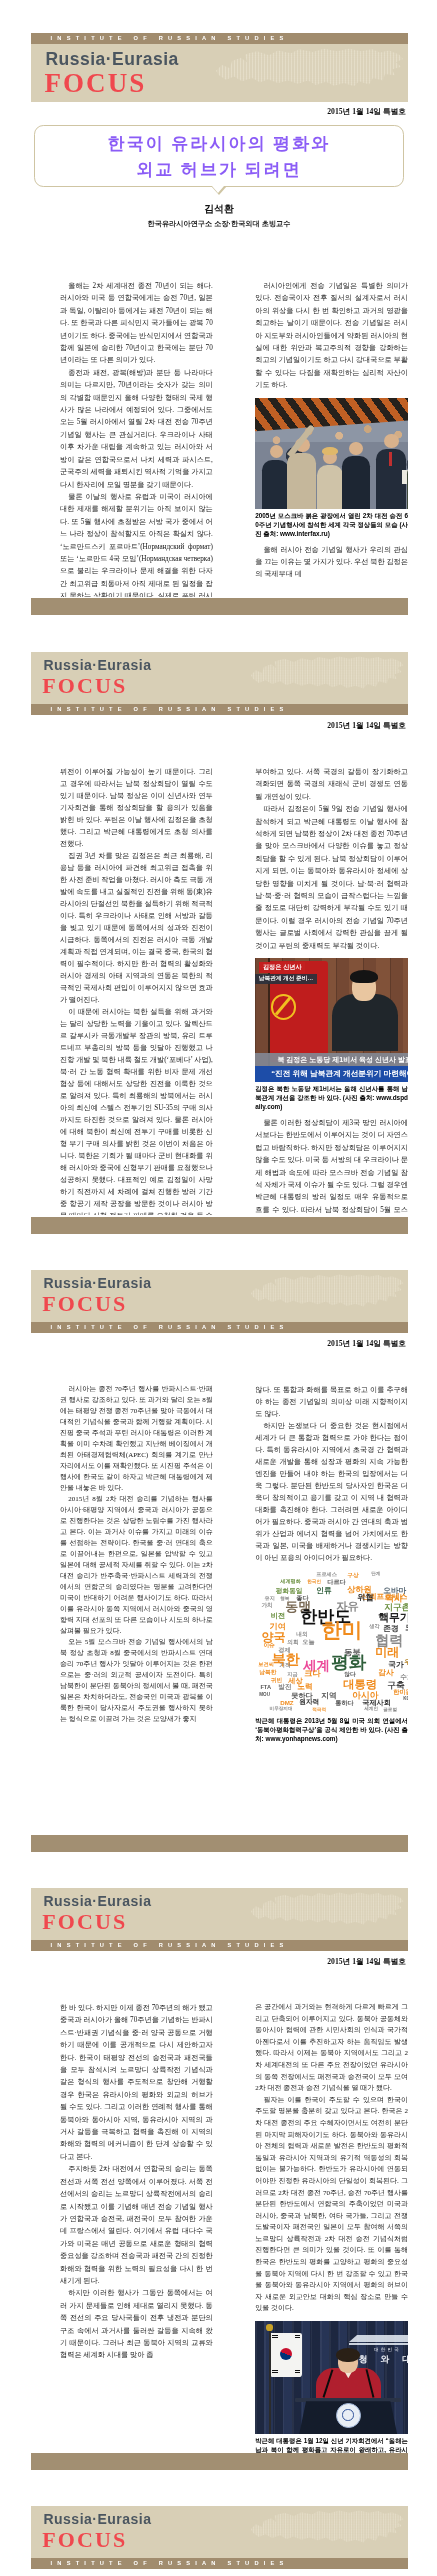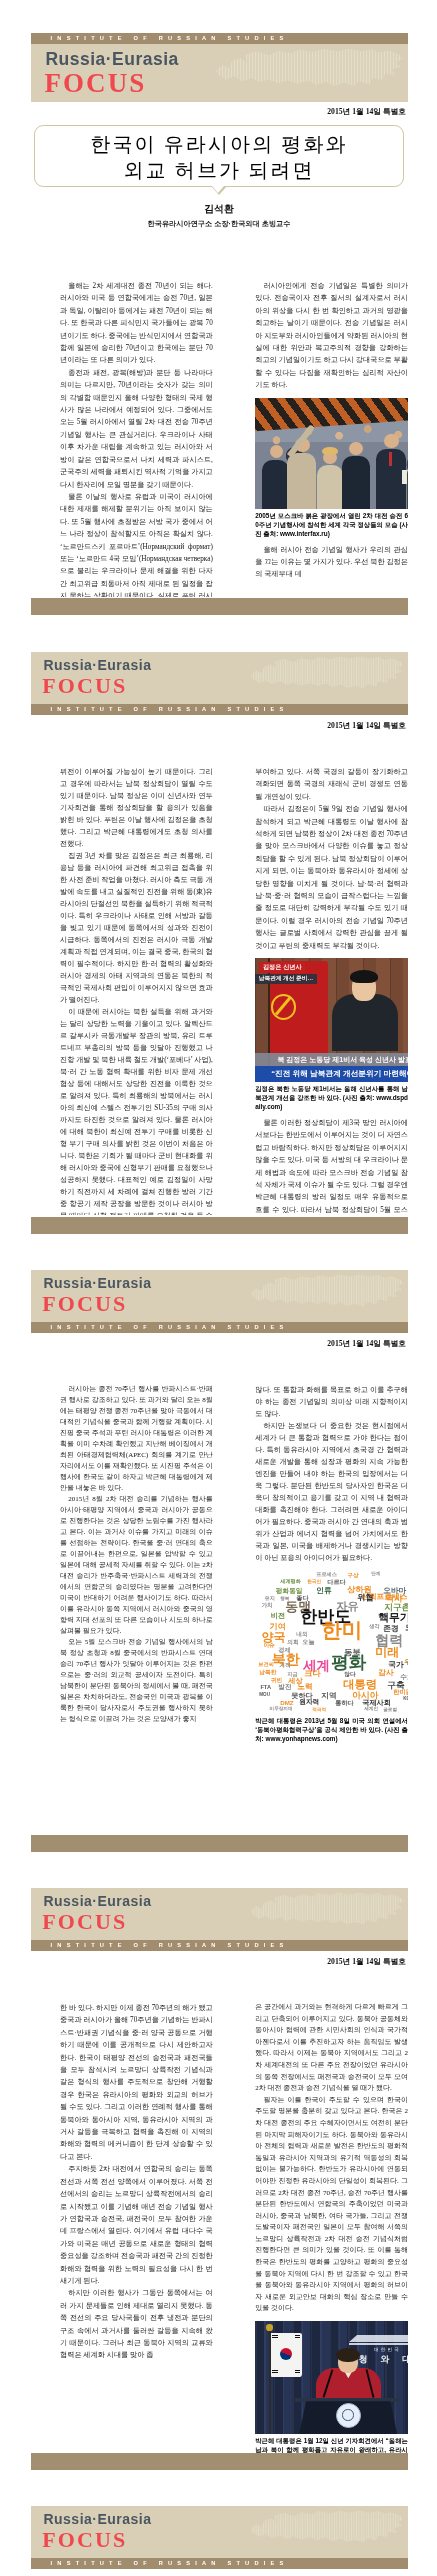--- a/index.html
+++ b/index.html
@@ -24,22 +24,22 @@
   .lb1 .ru-map{right:3.1px;top:4.1px;width:190px;height:52px;}
   .lb2 .ru-map{right:3.1px;top:4.1px;width:155px;height:44px;}
   .issue{position:absolute;right:32px;font-size:7.7px;font-weight:700;color:#111;}
 
   
   .title-box{position:absolute;left:34px;right:34px;top:125px;height:60px;border:1px solid #cfc5a3;border-radius:9.3px;}
   .tb-pointer{position:absolute;left:50%;bottom:-9.3px;width:0;height:0;margin-left:-8.2px;
               border:8.2px solid transparent;border-top:9.3px solid #cfc5a3;border-bottom:0;}
   .tb-pointer::after{content:'';position:absolute;left:-6.7px;top:-9.3px;width:0;height:0;
               border:6.7px solid transparent;border-top:7.7px solid #ffffff;border-bottom:0;}
-  .title-text{position:absolute;left:0;right:0;top:5.2px;text-align:center;font-size:20px;font-weight:400;
-              letter-spacing:2.1px;line-height:26px;color:#000000;}
+  .title-text{position:absolute;left:0;right:0;top:5.2px;text-align:center;font-size:17px;font-weight:700;
+              letter-spacing:2.1px;line-height:26px;color:#8b5cf6;}
   .author{position:absolute;left:0;right:0;top:203px;text-align:center;font-family:"Liberation Sans",sans-serif;
           font-size:9.8px;font-weight:700;color:#111;}
   .affil{position:absolute;left:0;right:0;top:219px;text-align:center;font-family:"Liberation Sans",sans-serif;
          font-size:7.2px;font-weight:700;color:#222;}
 
   
   .cols{position:absolute;left:31px;width:377px;display:flex;gap:13.4px;}
   .col{width:182px;overflow:hidden;margin-left:29px;}
   .body{font-size:7.2px;line-height:12.4px;text-align:justify;margin:0;color:#161616;word-break:break-all;}
   .ind{text-indent:8.2px;}

